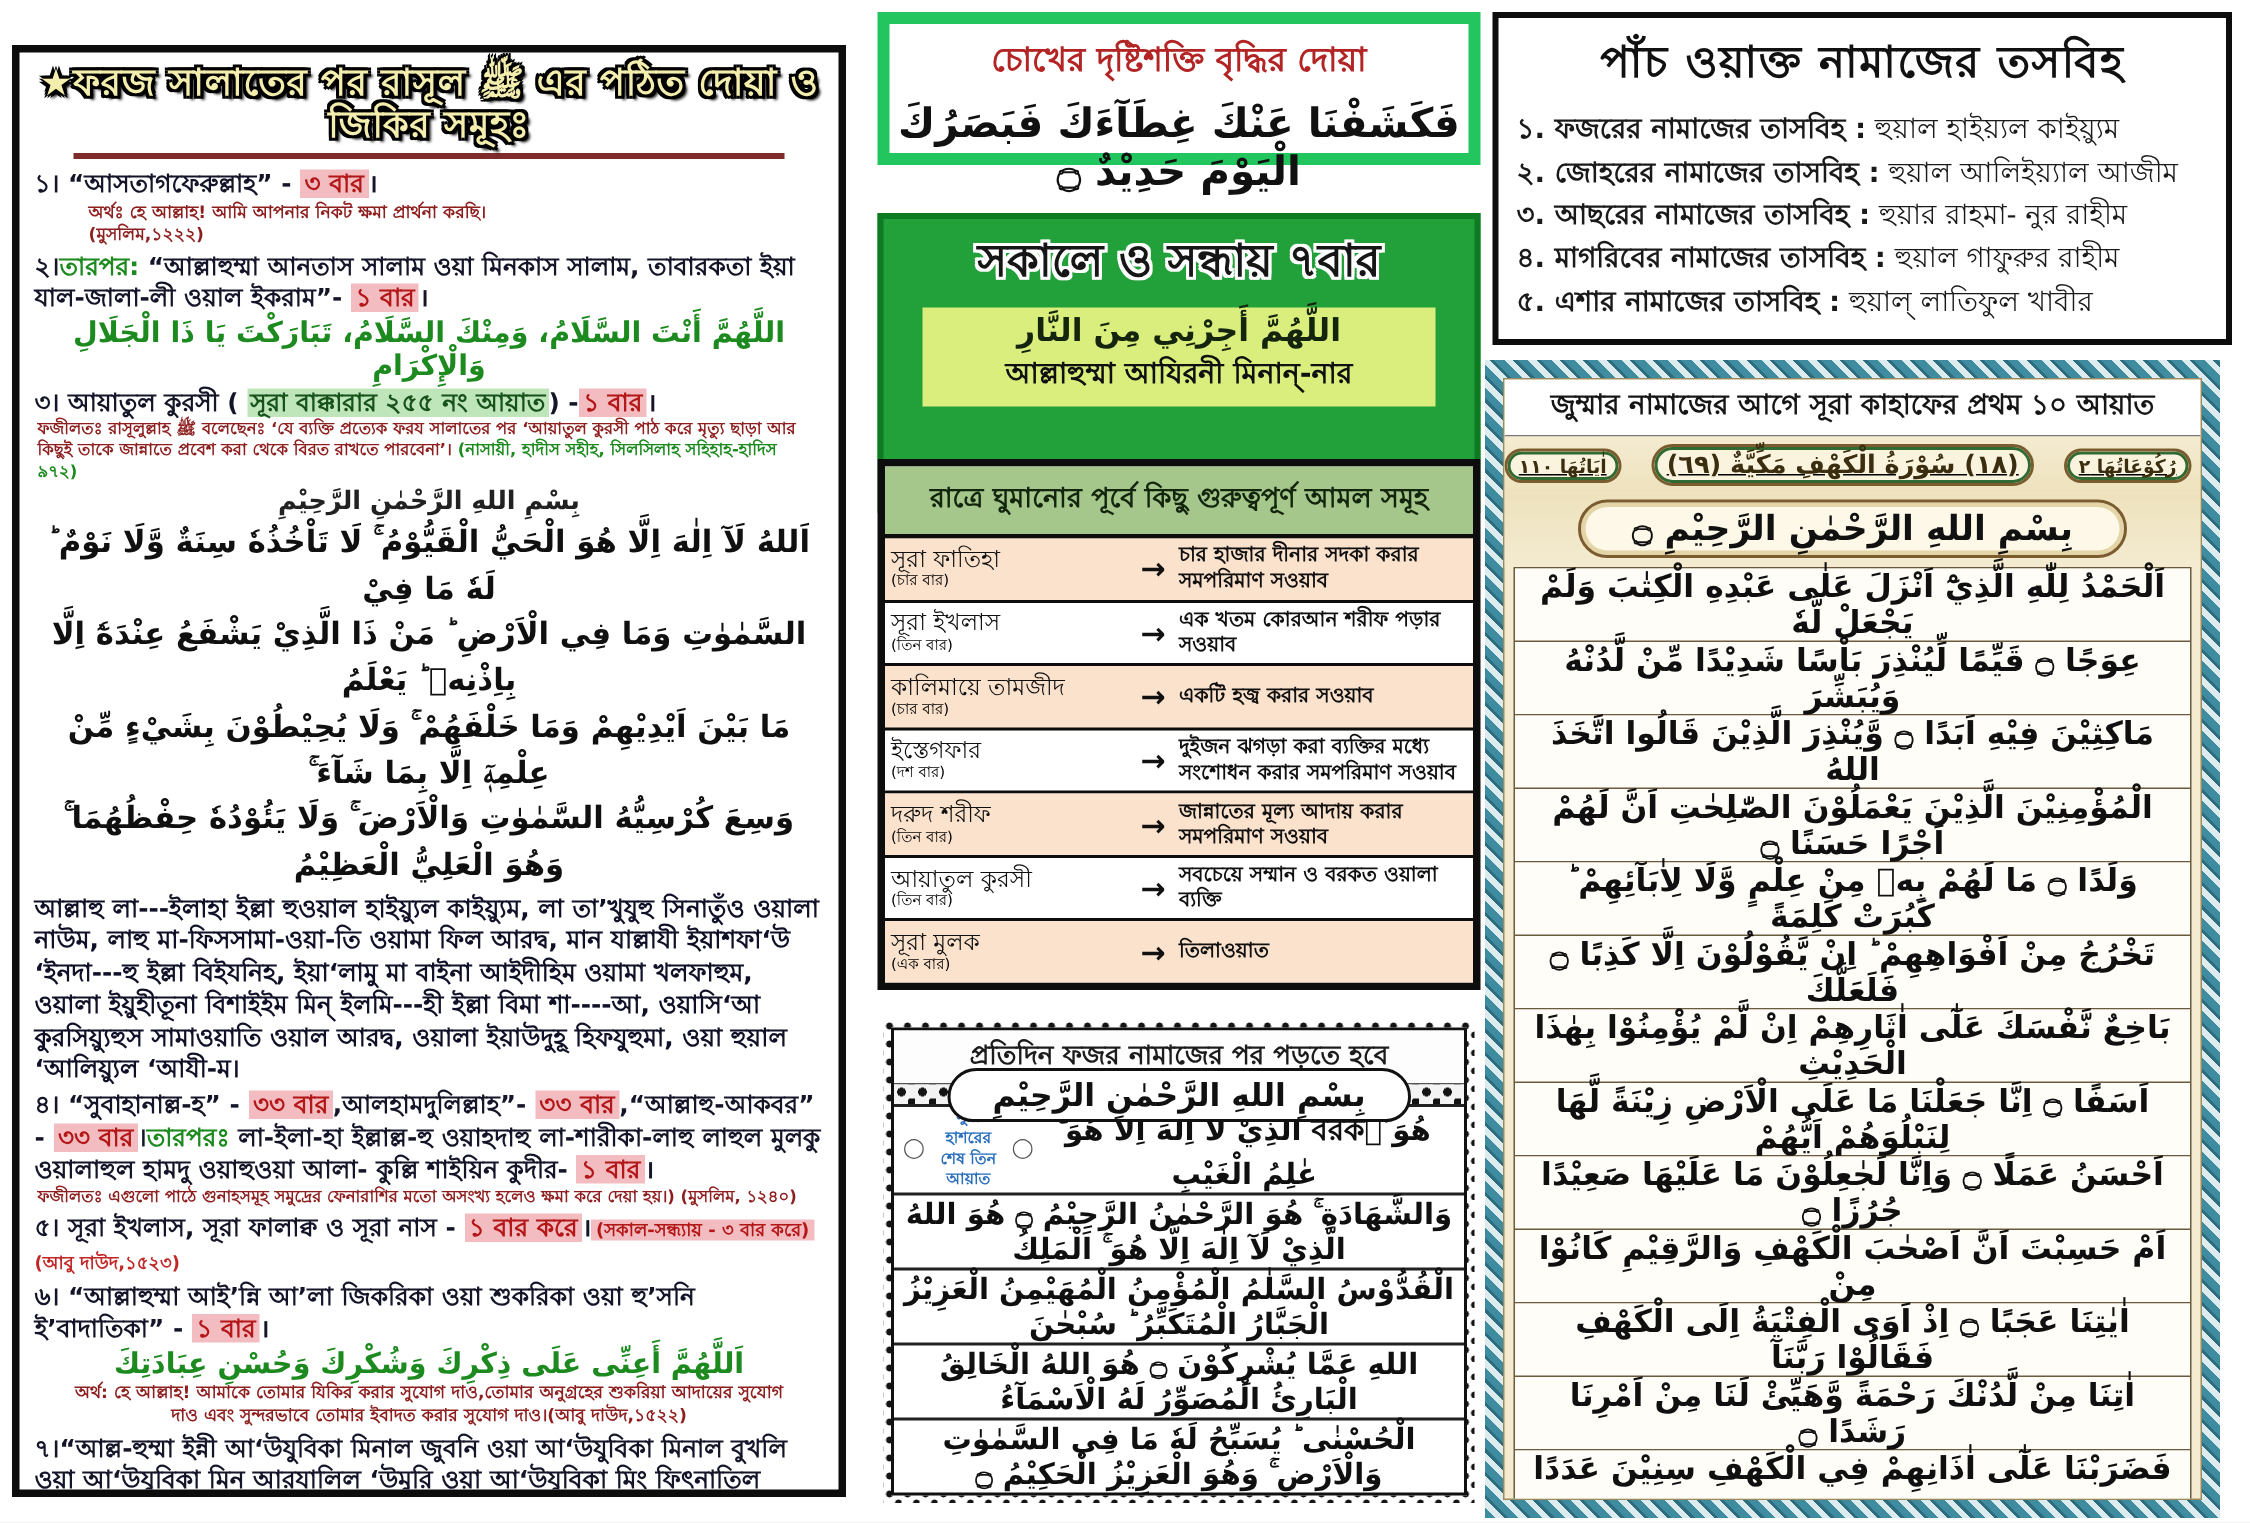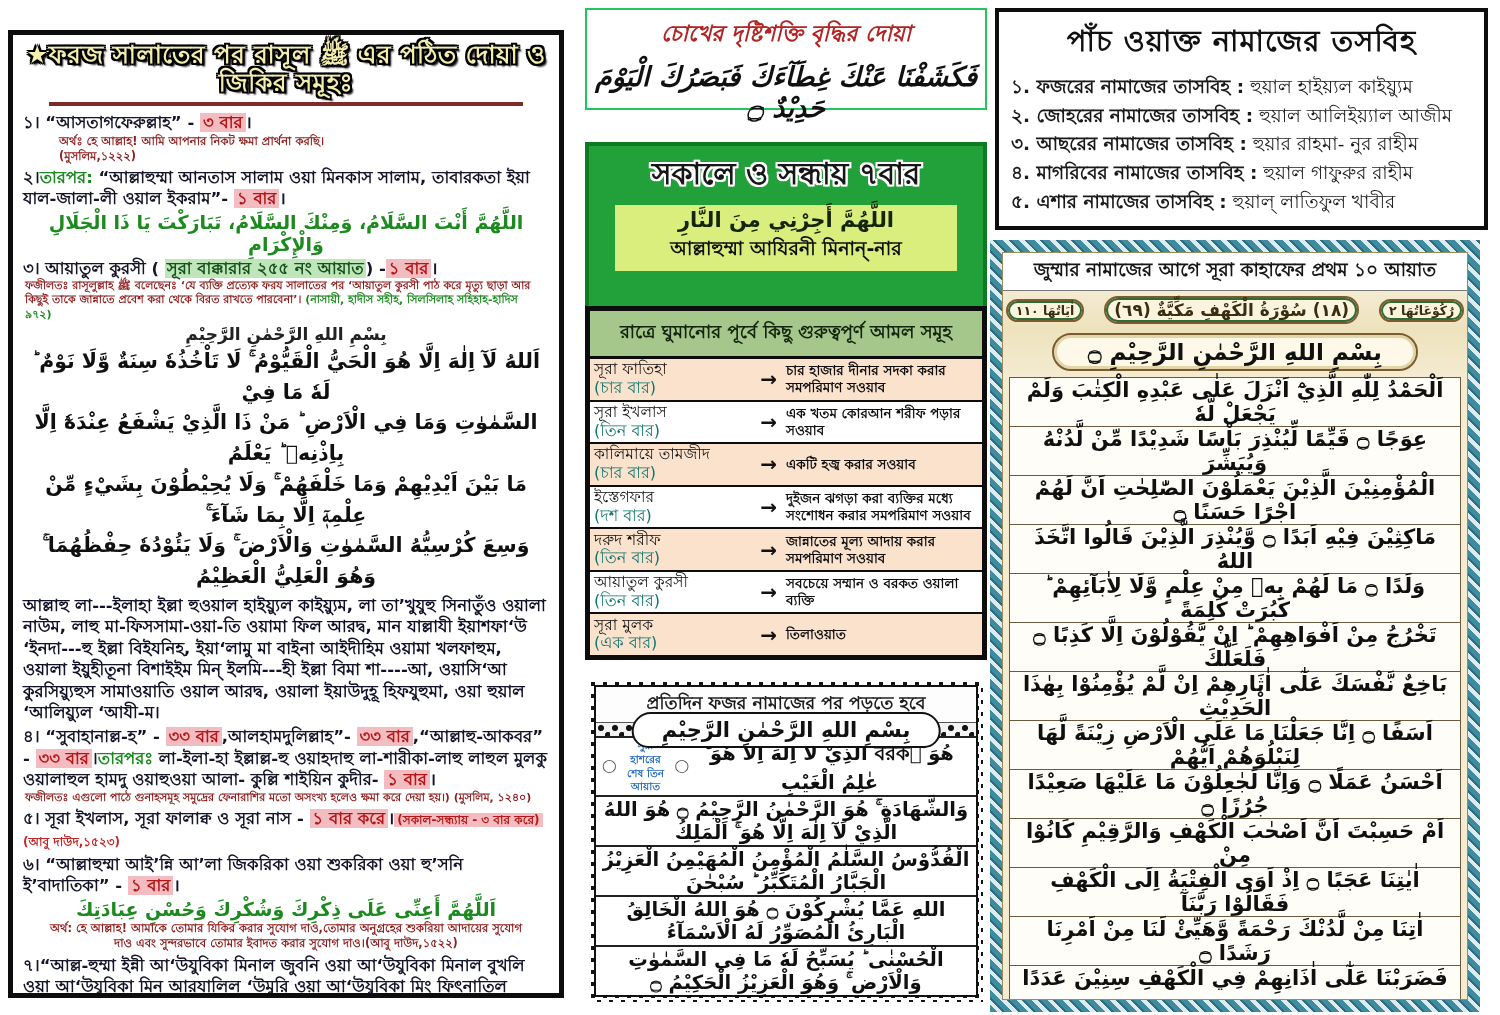--- a/index.html
+++ b/index.html
@@ -23,42 +23,42 @@
   .refg{color:#1d8a1f;}
   .refr{color:#c22727;font-size:12px;}
   .ar-line{direction:rtl;text-align:center;color:#101010;font-weight:bold;}
   .ar-grn{direction:rtl;text-align:center;color:#1d8a1f;font-weight:bold;font-size:19px;margin:1px 0;}
   .bismillah-sm{direction:rtl;text-align:center;font-size:17px;font-weight:bold;color:#222;margin:2px 0;}
   .kursi{font-size:20.5px;line-height:1.5;margin:0 2px;}
   .translit{font-size:16.5px;font-weight:bold;color:#101028;line-height:1.3;margin:3px 0;}
 
   
   .mid-eye{position:absolute;left:585px;top:8px;width:402px;height:102px;background:#fff;
-        border:2px solid #22c55e;box-sizing:border-box;text-align:center;padding-top:6px;font-style:italic;}
+        border:8px solid #22c55e;box-sizing:border-box;text-align:center;padding-top:6px;}
   .mid-eye .t{color:#b32424;font-size:22px;font-weight:bold;}
   .mid-eye .a{direction:rtl;font-size:27px;font-weight:bold;color:#111;margin-top:8px;}
 
   .mid-green{position:absolute;left:585px;top:142px;width:402px;height:200px;background:#22a039;
         border:4px solid #0e7a22;box-sizing:border-box;text-align:center;padding-top:4px;}
   .mid-green .t{font-size:30px;font-weight:bold;color:#161616;
         text-shadow:-2px -2px 0 #fff,2px -2px 0 #fff,-2px 2px 0 #fff,2px 2px 0 #fff,0 2px 0 #fff,2px 0 0 #fff,0 -2px 0 #fff,-2px 0 0 #fff;}
   .mid-green .inner{margin:4px 26px 0 26px;background:#d9ee7c;padding:3px 4px 5px 4px;}
   .mid-green .a{direction:rtl;font-size:21px;font-weight:bold;color:#15240c;}
   .mid-green .b{font-size:19px;font-weight:bold;color:#101010;margin-top:2px;}
 
   .mid-table{position:absolute;left:585px;top:306px;width:402px;height:354px;background:#fff;
         border:5px solid #0d0d0d;box-sizing:border-box;display:flex;flex-direction:column;}
   .mt-head{background:#a5c78c;border-bottom:3px solid #0d0d0d;text-align:center;
         font-size:18px;font-weight:bold;color:#13260d;padding:7px 2px;}
   .mt-row{display:flex;align-items:center;border-bottom:2.5px solid #0d0d0d;flex:1;padding:2px 4px;}
   .mt-row:last-child{border-bottom:none;justify-content:center;}
   .mt-row.peach{background:#fbe2cd;}
   .mt-name{width:41%;line-height:1.15;}
   .mt-name .n{font-size:15.5px;font-weight:normal;color:#101010;display:block;}
-  .mt-name .c{font-size:16px;color:#0f766e;display:block;}
+  .mt-name .c{font-size:10px;color:#000000;display:block;}
   .mt-arrow{width:9%;font-size:20px;font-weight:bold;color:#111;text-align:center;}
   .mt-benefit{width:50%;font-size:13.5px;font-weight:bold;color:#101010;line-height:1.25;}
 
   .mid-fajr{position:absolute;left:589px;top:680px;width:394px;height:322px;box-sizing:border-box;
         background-image:radial-gradient(circle 2.4px at 4px 4px,#141414 96%,transparent),
                          radial-gradient(circle 2.4px at 10px 10px,#141414 96%,transparent);
         background-size:12px 12px;background-color:#fff;padding:5px;}
   .mf-inner{background:#fff;border:2px solid #111;height:100%;box-sizing:border-box;display:flex;flex-direction:column;}
   .mf-title{text-align:center;font-size:17.5px;font-weight:bold;color:#1c1c1c;background:#fdfdfd;
         padding:3px 0;border-bottom:1px solid #555;}
@@ -83,22 +83,22 @@
   .rt-item{font-size:18.5px;color:#1a1a1a;line-height:1.55;}
   .rt-item .lbl{font-weight:bold;}
 
   .quran{position:absolute;left:990px;top:240px;width:490px;height:772px;box-sizing:border-box;
         background:repeating-linear-gradient(45deg,#3f8ba0 0 5px,#dcebee 5px 9px,#2e6d80 9px 11px);
         padding:12px;}
   .q-inner{background:#f4ebd1;height:100%;box-sizing:border-box;border:1px solid #9a8a5e;
         display:flex;flex-direction:column;overflow:hidden;}
   .q-header{background:#fff;color:#161616;font-size:18.5px;font-weight:bold;text-align:center;
         padding:3px 0;border-bottom:1px solid #777;}
-  .q-banner{display:flex;align-items:center;justify-content:center;padding:5px 6px;gap:16px;
-        background:linear-gradient(#f4ebd1,#eee2bd);}
+  .q-banner{display:flex;align-items:center;justify-content:flex-end;padding:5px 6px;gap:16px;
+        background:linear-gradient(#f4ebd1,#eee2bd);text-decoration:underline;}
   .q-cart{border:2px solid #7a5c2e;background:#faf3dd;border-radius:18px;padding:2px 8px;
         direction:rtl;font-weight:bold;color:#3a2d10;white-space:nowrap;}
   .q-cart.small{font-size:12.5px;box-shadow:0 0 0 2px #2f6b33 inset;}
   .q-cart.big{font-size:17px;flex:1;text-align:center;margin:0 4px;box-shadow:0 0 0 2px #2f6b33 inset;}
   .q-bismillah-band{padding:4px 10px 6px 10px;text-align:center;
         background:linear-gradient(#eee2bd,#f4ebd1);}
   .q-bismillah{display:inline-block;border:2px solid #7a5c2e;background:#fdf8e7;border-radius:22px;
         padding:4px 34px;direction:rtl;font-size:23px;font-weight:bold;color:#111;
         box-shadow:0 0 0 3px #e3d5a8 inset;}
   .q-lines{flex:1;display:flex;flex-direction:column;margin:0 6px 6px 6px;border:1.5px solid #6b5b3e;}
@@ -270,22 +270,22 @@
         <span class="q-cart small">اٰيَاتُهَا ١١٠</span>
         <span class="q-cart big">(١٨) سُوْرَةُ الْكَهْفِ مَكِّيَّةٌ (٦٩)</span>
         <span class="q-cart small">رُكُوْعَاتُهَا ٢</span>
       </div>
       <div class="q-bismillah-band">
         <span class="q-bismillah">بِسْمِ اللهِ الرَّحْمٰنِ الرَّحِيْمِ ۝</span>
       </div>
       <div class="q-lines">
         <div class="q-line">اَلْحَمْدُ لِلّٰهِ الَّذِيْٓ اَنْزَلَ عَلٰى عَبْدِهِ الْكِتٰبَ وَلَمْ يَجْعَلْ لَّهٗ</div>
         <div class="q-line">عِوَجًا ۝ قَيِّمًا لِّيُنْذِرَ بَاْسًا شَدِيْدًا مِّنْ لَّدُنْهُ وَيُبَشِّرَ</div>
+        <div class="q-line">مَاكِثِيْنَ فِيْهِ اَبَدًا ۝ وَّيُنْذِرَ الَّذِيْنَ قَالُوا اتَّخَذَ اللهُ</div>
         <div class="q-line">الْمُؤْمِنِيْنَ الَّذِيْنَ يَعْمَلُوْنَ الصّٰلِحٰتِ اَنَّ لَهُمْ اَجْرًا حَسَنًا ۝</div>
-        <div class="q-line">مَاكِثِيْنَ فِيْهِ اَبَدًا ۝ وَّيُنْذِرَ الَّذِيْنَ قَالُوا اتَّخَذَ اللهُ</div>
         <div class="q-line">وَلَدًا ۝ مَا لَهُمْ بِهٖ مِنْ عِلْمٍ وَّلَا لِاٰبَآئِهِمْ ؕ كَبُرَتْ كَلِمَةً</div>
         <div class="q-line">تَخْرُجُ مِنْ اَفْوَاهِهِمْ ؕ اِنْ يَّقُوْلُوْنَ اِلَّا كَذِبًا ۝ فَلَعَلَّكَ</div>
         <div class="q-line">بَاخِعٌ نَّفْسَكَ عَلٰٓى اٰثَارِهِمْ اِنْ لَّمْ يُؤْمِنُوْا بِهٰذَا الْحَدِيْثِ</div>
         <div class="q-line">اَسَفًا ۝ اِنَّا جَعَلْنَا مَا عَلَى الْاَرْضِ زِيْنَةً لَّهَا لِنَبْلُوَهُمْ اَيُّهُمْ</div>
         <div class="q-line">اَحْسَنُ عَمَلًا ۝ وَاِنَّا لَجٰعِلُوْنَ مَا عَلَيْهَا صَعِيْدًا جُرُزًا ۝</div>
         <div class="q-line">اَمْ حَسِبْتَ اَنَّ اَصْحٰبَ الْكَهْفِ وَالرَّقِيْمِ كَانُوْا مِنْ</div>
         <div class="q-line">اٰيٰتِنَا عَجَبًا ۝ اِذْ اَوَى الْفِتْيَةُ اِلَى الْكَهْفِ فَقَالُوْا رَبَّنَآ</div>
         <div class="q-line">اٰتِنَا مِنْ لَّدُنْكَ رَحْمَةً وَّهَيِّئْ لَنَا مِنْ اَمْرِنَا رَشَدًا ۝</div>
         <div class="q-line">فَضَرَبْنَا عَلٰٓى اٰذَانِهِمْ فِي الْكَهْفِ سِنِيْنَ عَدَدًا ۝</div>
       </div>

